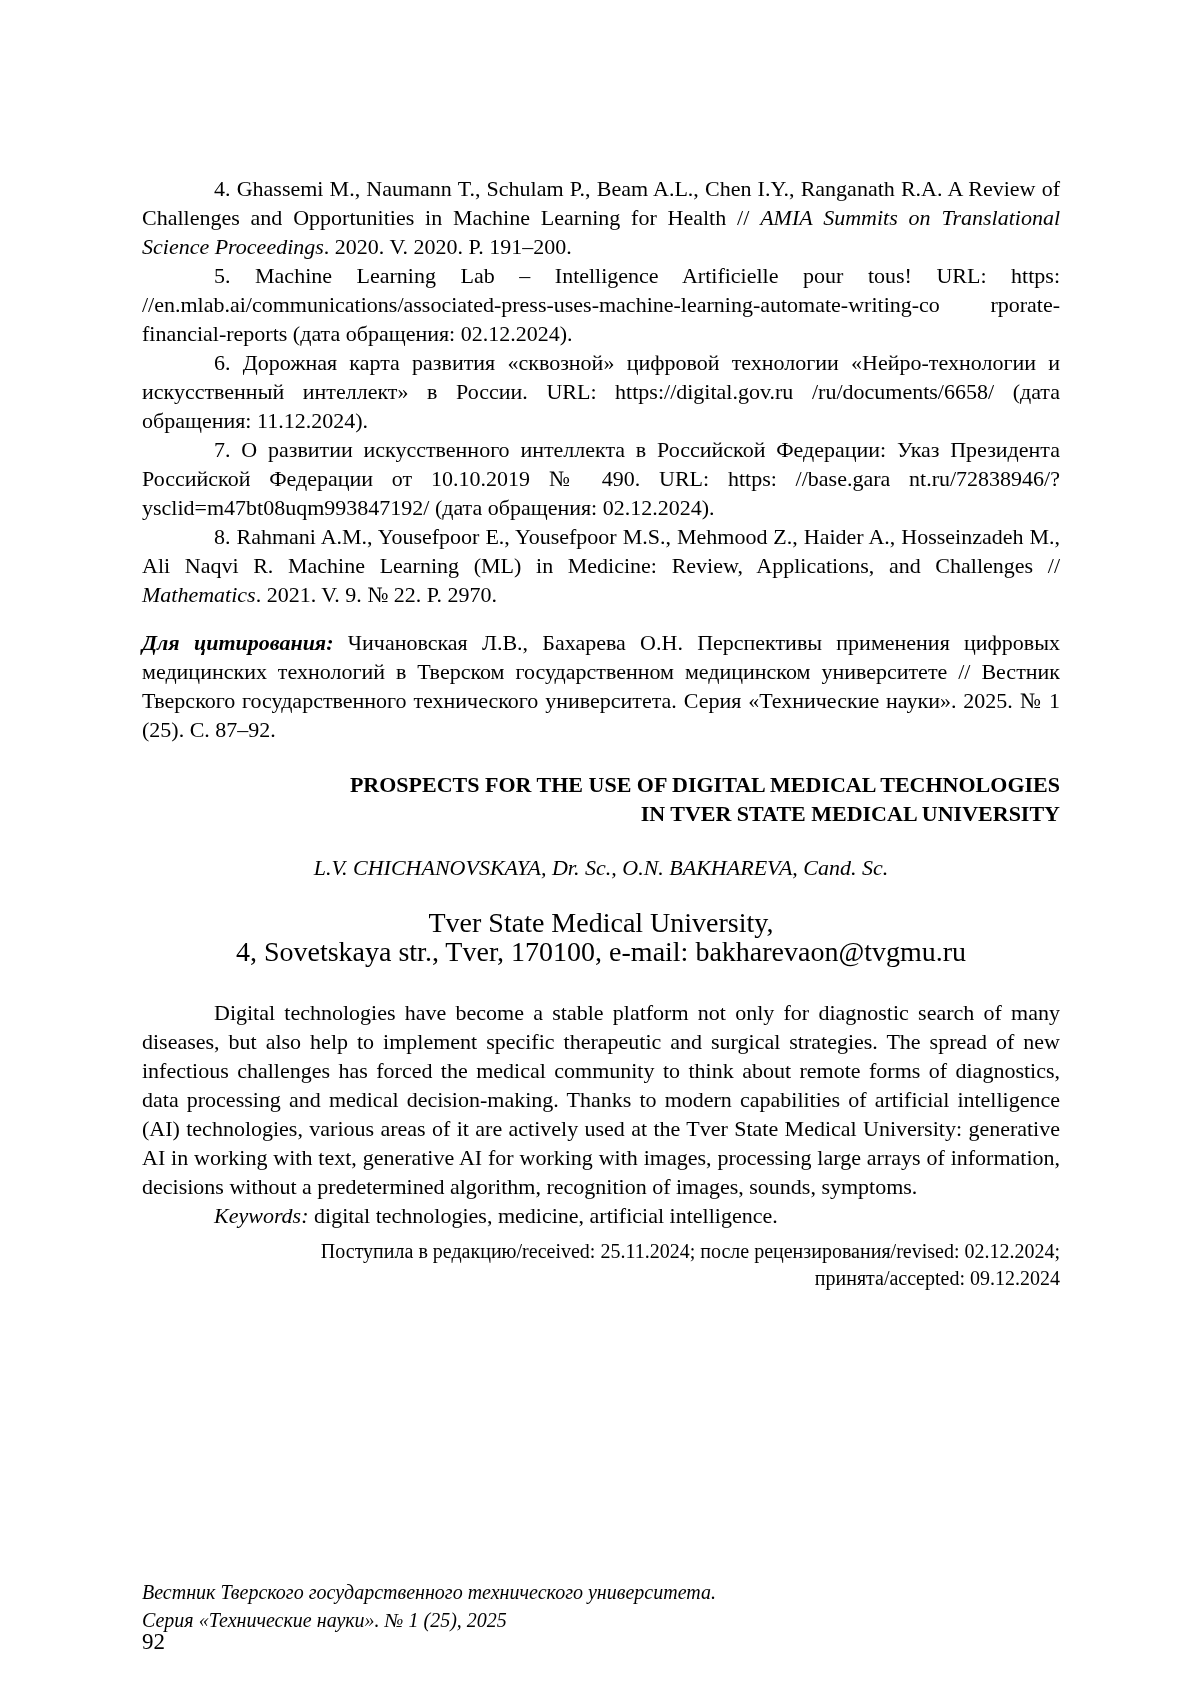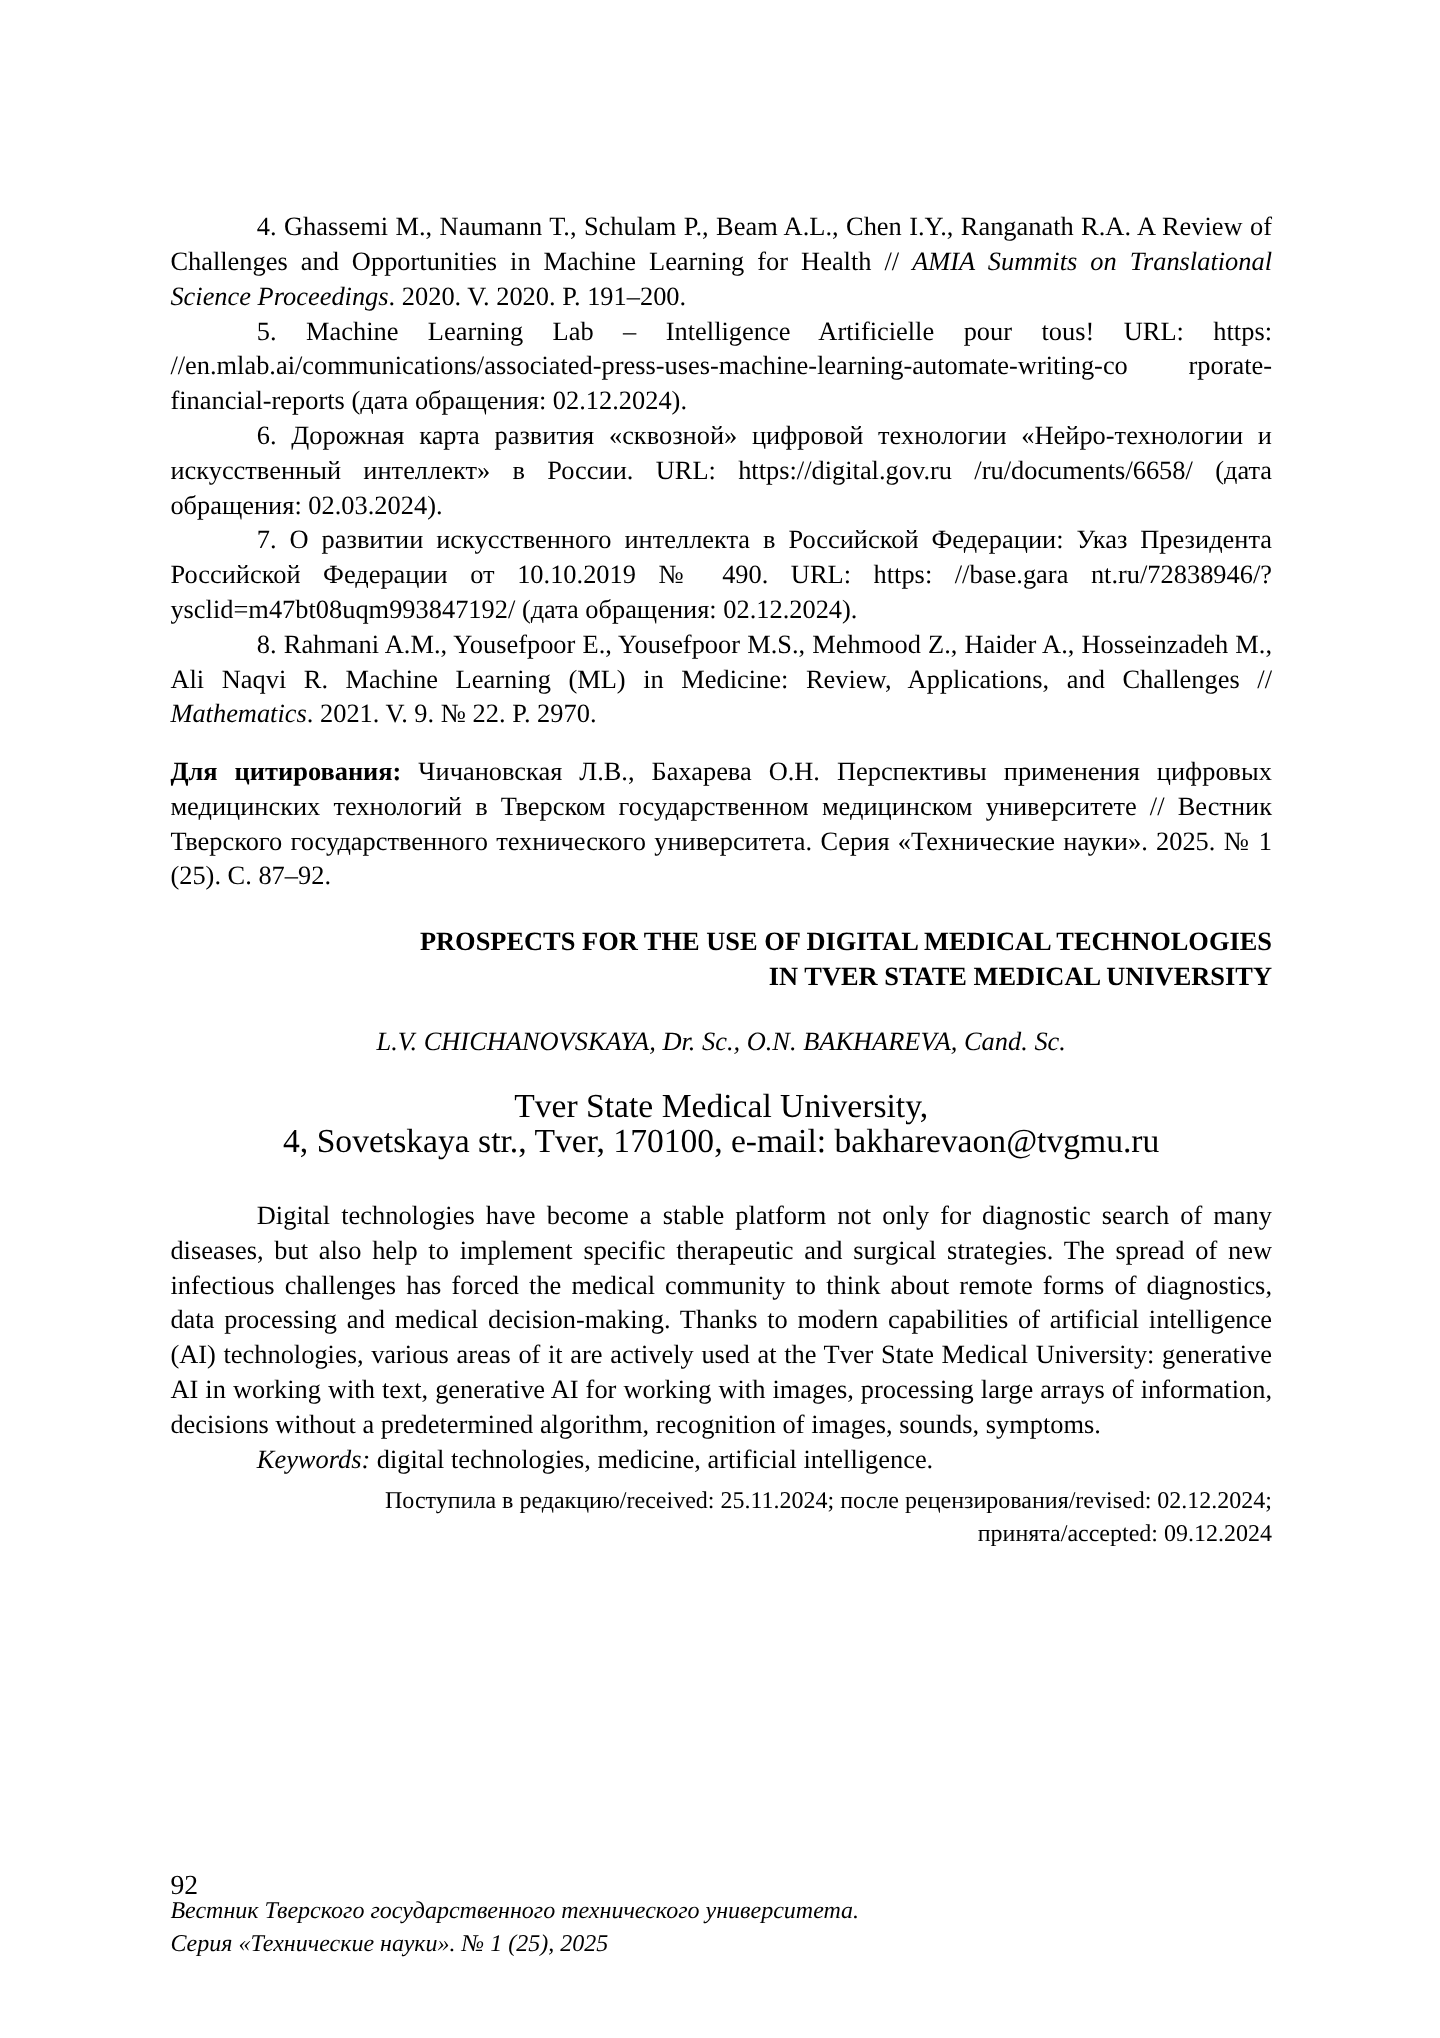--- a/index.html
+++ b/index.html
@@ -25,21 +25,21 @@
     text-align: justify;
     margin: 0;
   }
   .ref {
     text-indent: 72px;
   }
   .indent {
     text-indent: 72px;
   }
   .italic { font-style: italic; }
-  .bold   { font-weight: bold; }
+  .bold   { font-weight: bold; font-style: italic; }
   .citation-block {
     margin-top: 19px;
   }
   .title-block {
     margin-top: 26px;
     font-size: 22px;
     line-height: 29px;
     font-weight: bold;
     text-align: right;
   }
@@ -71,36 +71,36 @@
     right: 140px;
     top: 1546px;
     font-size: 20px;
     line-height: 28px;
     font-style: italic;
     text-align: left;
   }
   .page-number {
     position: absolute;
     left: 142px;
-    top: 1524px;
+    top: 1595px;
     font-size: 23px;
     line-height: 29px;
   }
 </style>
 </head>
 <body>
 
 <div class="page">
 
   <div>
     <p class="body-text ref"><span>4. Ghassemi M., Naumann T., Schulam P., Beam A.L., Chen I.Y., Ranganath R.A. A Review of Challenges and Opportunities in Machine Learning for Health // </span><span class="italic">AMIA Summits on Translational Science Proceedings</span><span>. 2020. V. 2020. P. 191–200.</span></p>
 
     <p class="body-text ref"><span>5. Machine Learning Lab – Intelligence Artificielle pour tous! URL: https: //en.mlab.ai/communications/associated-press-uses-machine-learning-automate-writing-co rporate-financial-reports (дата обращения: 02.12.2024).</span></p>
 
-    <p class="body-text ref"><span>6. Дорожная карта развития «сквозной» цифровой технологии «Нейро-технологии и искусственный интеллект» в России. URL: https://digital.gov.ru /ru/documents/6658/ (дата обращения: 02.03.2024).</span></p>
+    <p class="body-text ref"><span>6. Дорожная карта развития «сквозной» цифровой технологии «Нейро-технологии и искусственный интеллект» в России. URL: https://digital.gov.ru /ru/documents/6658/ (дата обращения: 11.12.2024).</span></p>
 
     <p class="body-text ref"><span>7. О развитии искусственного интеллекта в Российской Федерации: Указ Президента Российской Федерации от 10.10.2019 № 490. URL: https: //base.gara nt.ru/72838946/?ysclid=m47bt08uqm993847192/ (дата обращения: 02.12.2024).</span></p>
 
     <p class="body-text ref"><span>8. Rahmani A.M., Yousefpoor E., Yousefpoor M.S., Mehmood Z., Haider A., Hosseinzadeh M., Ali Naqvi R. Machine Learning (ML) in Medicine: Review, Applications, and Challenges // </span><span class="italic">Mathematics</span><span>. 2021. V. 9. № 22. P. 2970.</span></p>
   </div>
 
   <p class="body-text citation-block"><span class="bold">Для цитирования:</span><span> Чичановская Л.В., Бахарева О.Н. Перспективы применения цифровых медицинских технологий в Тверском государственном медицинском университете // Вестник Тверского государственного технического университета. Серия «Технические науки». 2025. № 1 (25). С. 87–92.</span></p>
 
   <div class="title-block">
     <div>PROSPECTS FOR THE USE OF DIGITAL MEDICAL TECHNOLOGIES</div>

